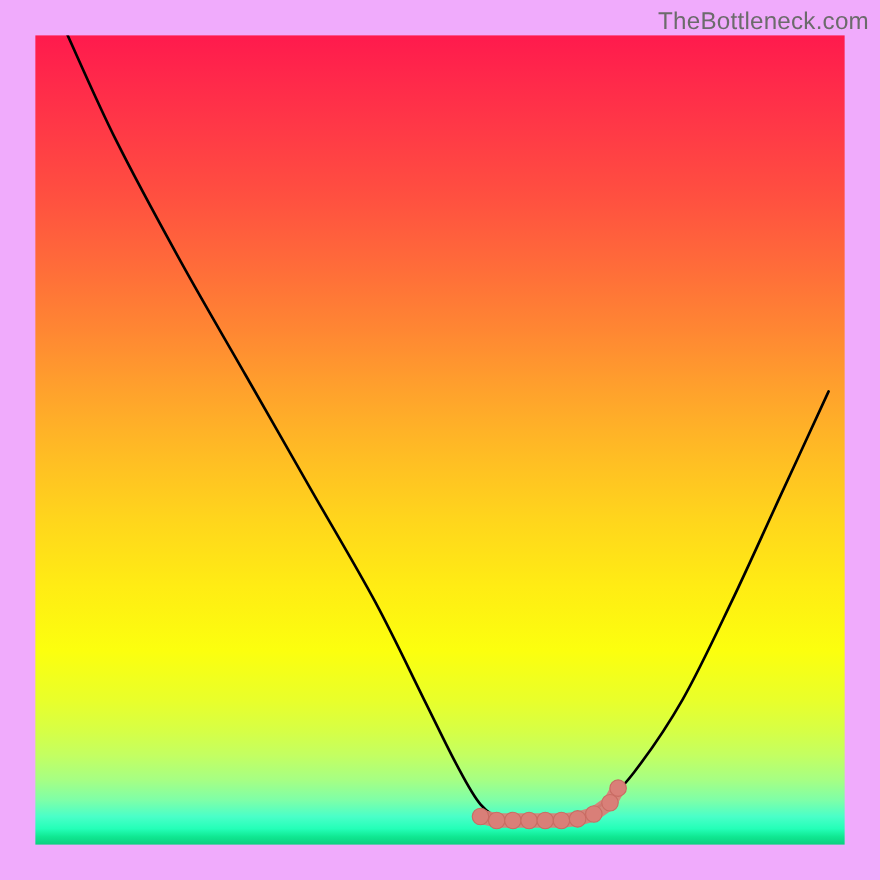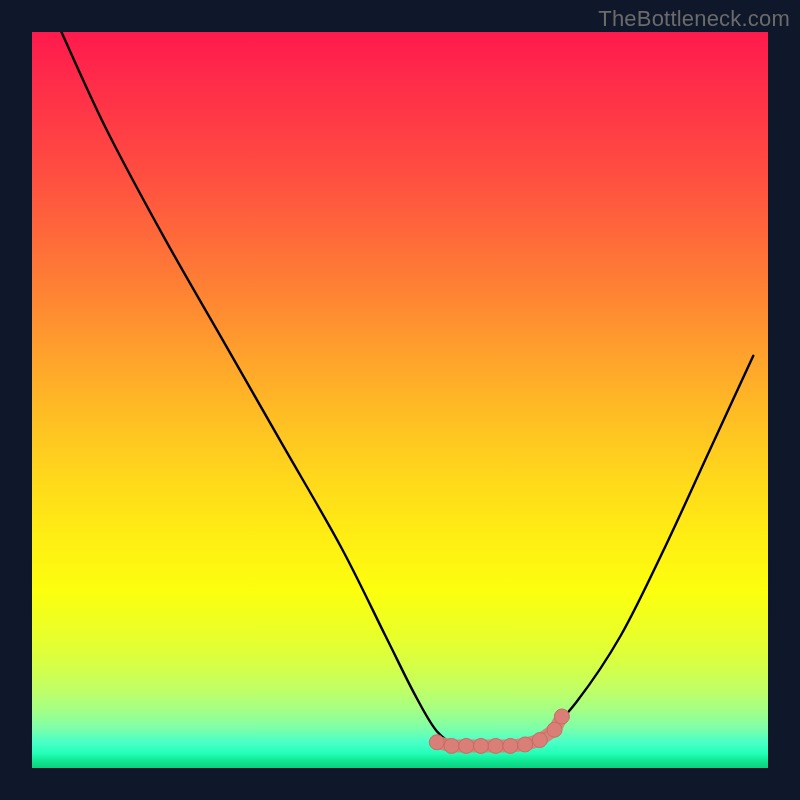--- a/index.html
+++ b/index.html
@@ -10,21 +10,21 @@
     background: #000;
     overflow: hidden;
     font-family: Arial, Helvetica, sans-serif;
   }
   .frame {
     position: absolute;
     left: 0;
     top: 0;
     width: 800px;
     height: 800px;
-    background: #0f172a;
+    background: #f0abfc;
   }
   .plot-area {
     position: absolute;
     left: 32px;
     top: 32px;
     width: 736px;
     height: 736px;
     overflow: hidden;
   }
   .gradient {

